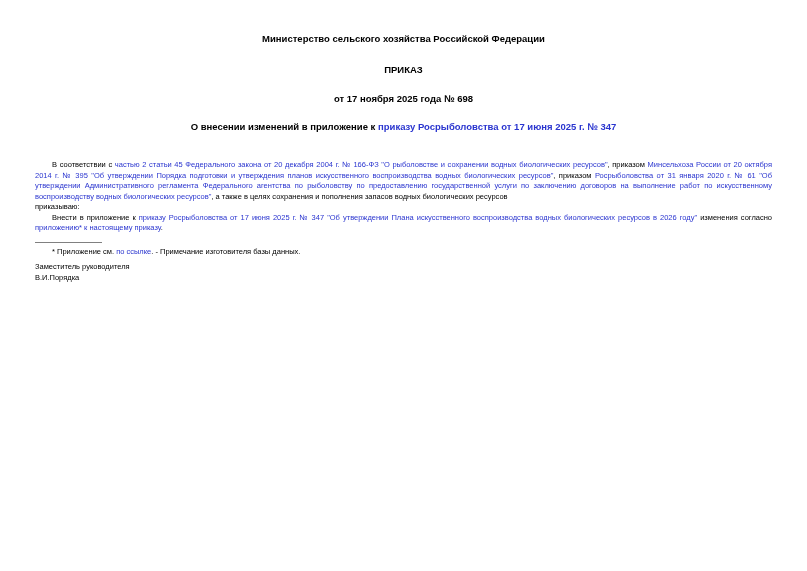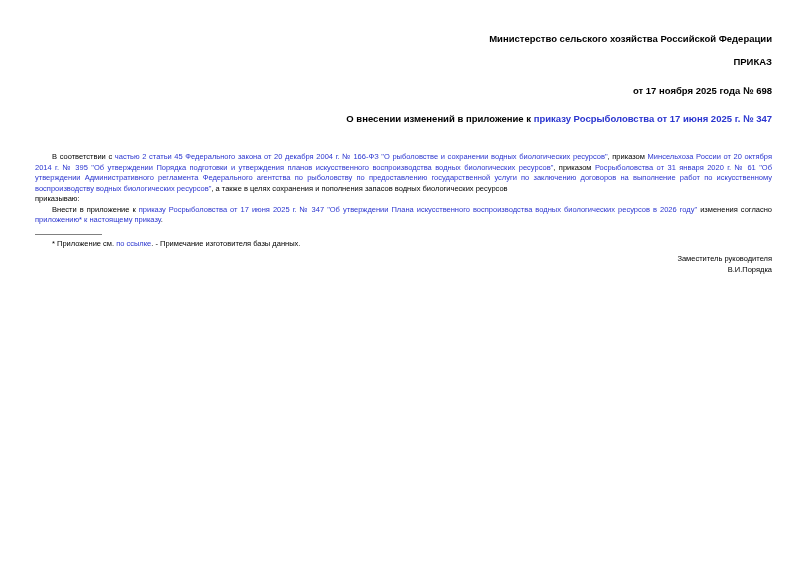--- a/index.html
+++ b/index.html
@@ -7,27 +7,27 @@
   html, body { margin: 0; padding: 0; }
   body {
     width: 807px;
     height: 571px;
     background: #ffffff;
     color: #000000;
     font-family: "Liberation Sans", sans-serif;
     overflow: hidden;
   }
   .doc { padding: 33px 35px 0 35px; }
-  .center { text-align: right; }
+  .center { text-align: center; }
   .hline {
     font-size: 9.5px;
     font-weight: bold;
     line-height: 11px;
   }
-  .doctype { margin-top: 12px; }
+  .doctype { margin-top: 20px; }
   .datenum { margin-top: 18px; }
   .subject {
     margin-top: 17px;
     font-size: 9.5px;
     font-weight: bold;
     line-height: 11px;
   }
   .body-text {
     font-size: 7.5px;
     line-height: 10.5px;
@@ -47,21 +47,21 @@
     height: 0;
     border-top: 1px solid #808080;
     margin-top: 8px;
   }
   .footnote {
     margin-top: 4px;
     text-indent: 17px;
   }
   .signature {
     margin-top: 5px;
-    text-align: right;
+    text-align: left;
   }
 </style>
 </head>
 <body style="background: rgb(255, 255, 255); color: rgb(0, 0, 0);">
 
 <div class="doc">
 
   <div class="center hline">Министерство сельского хозяйства Российской Федерации</div>
 
 

